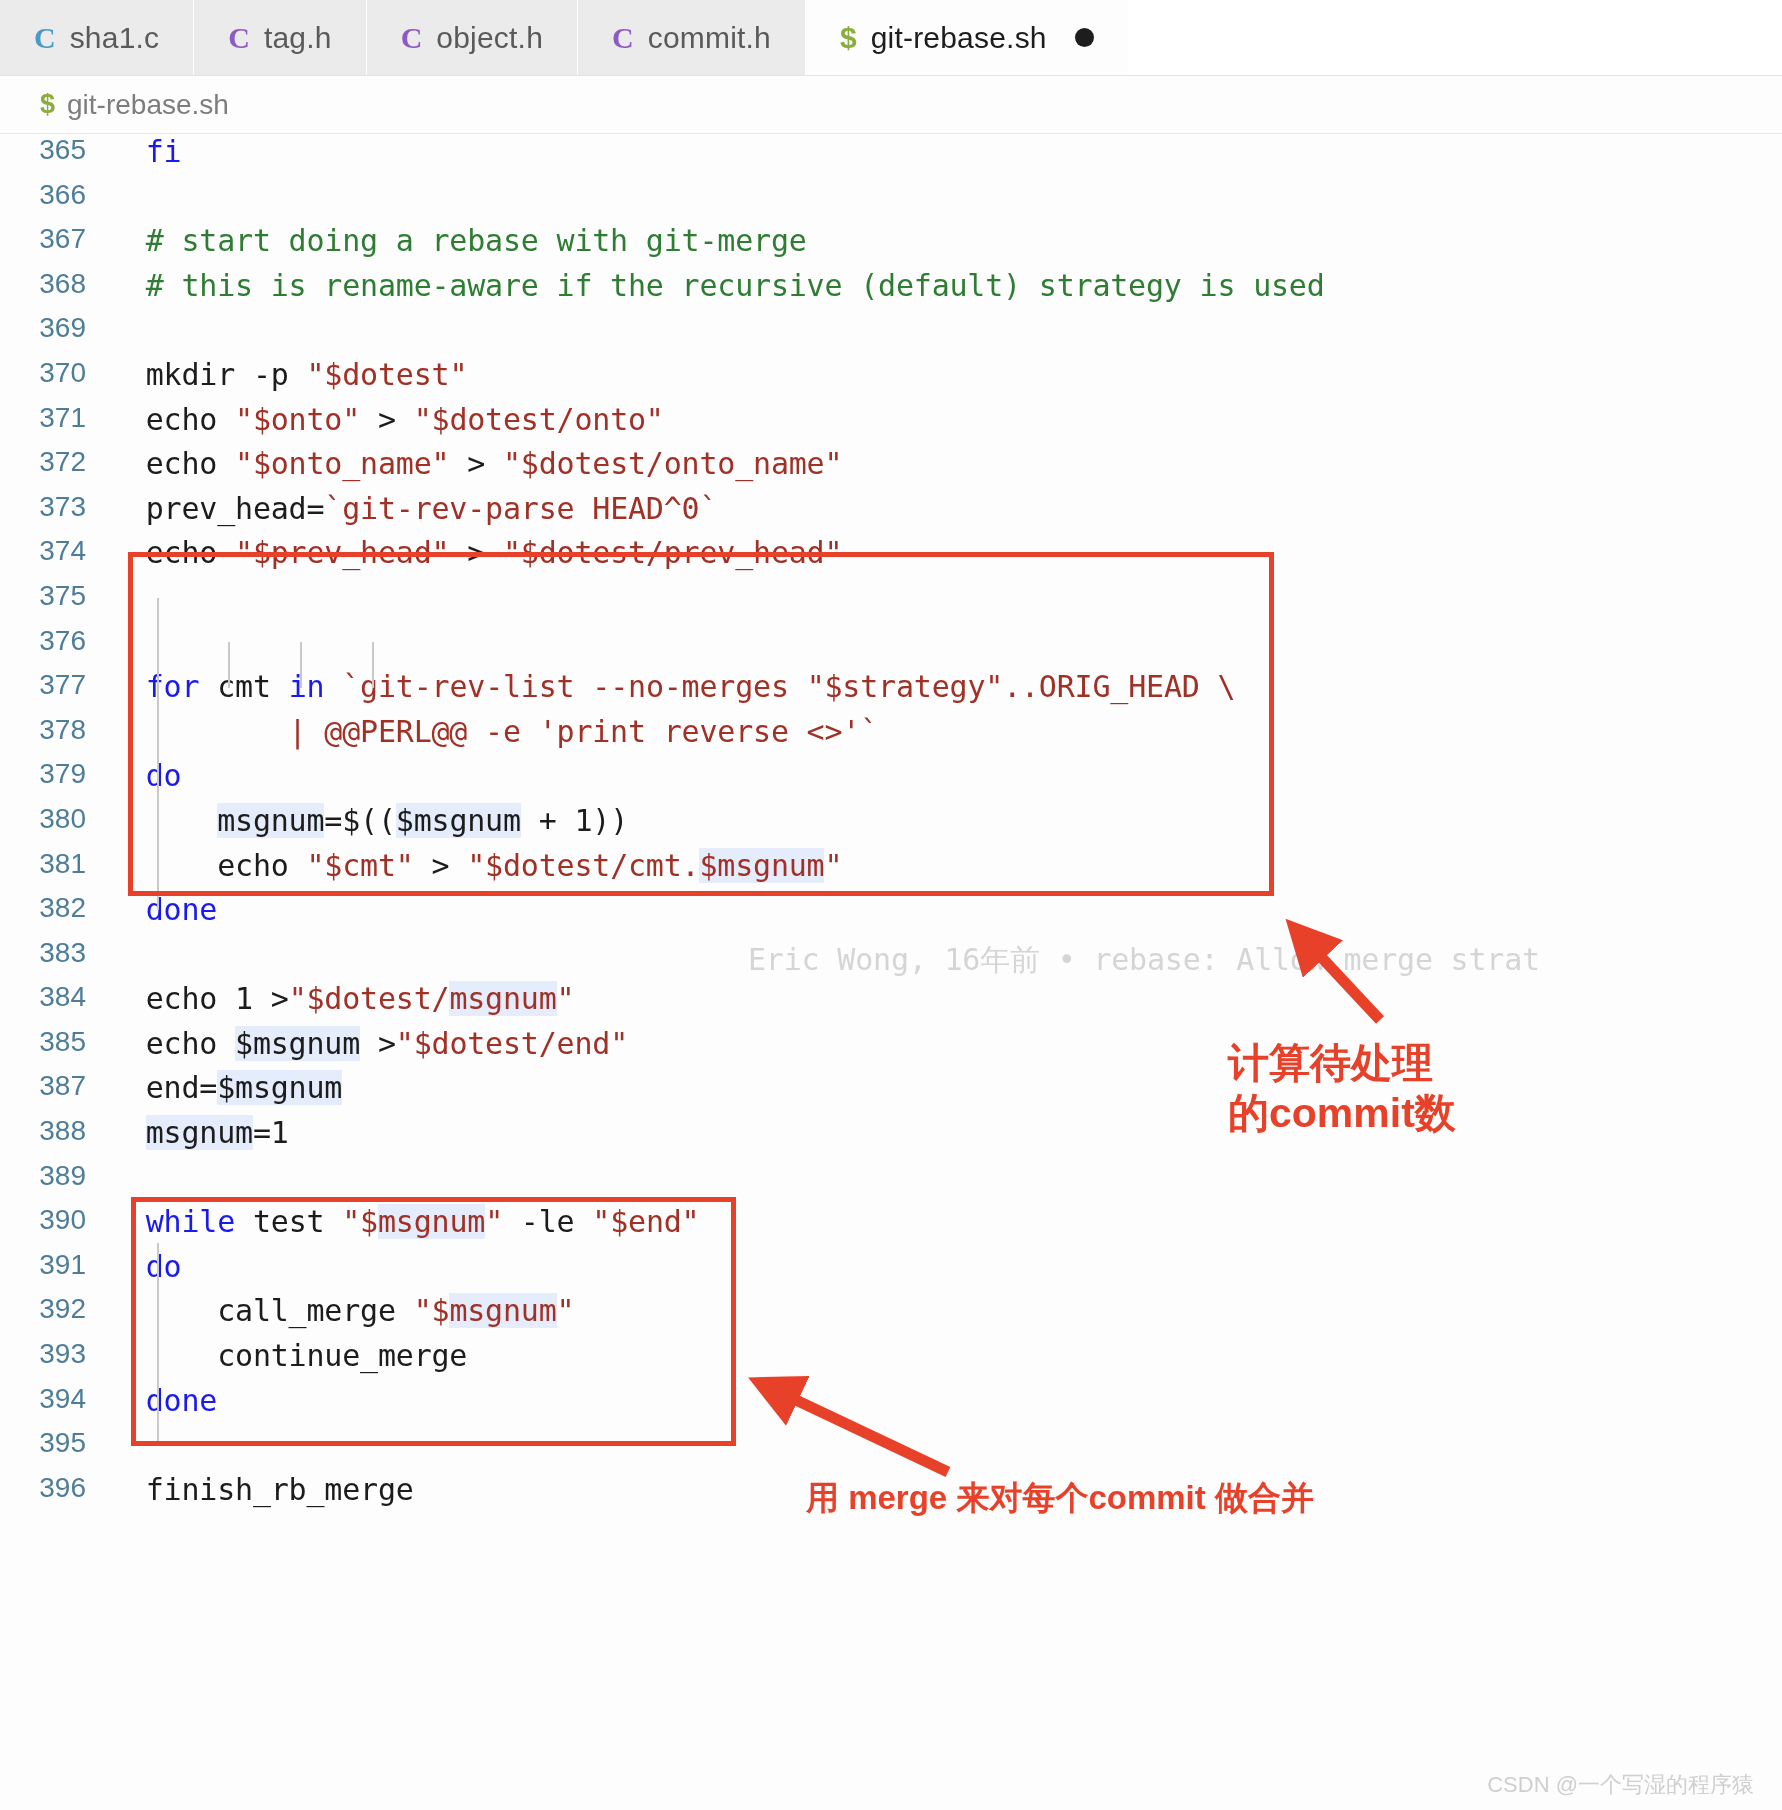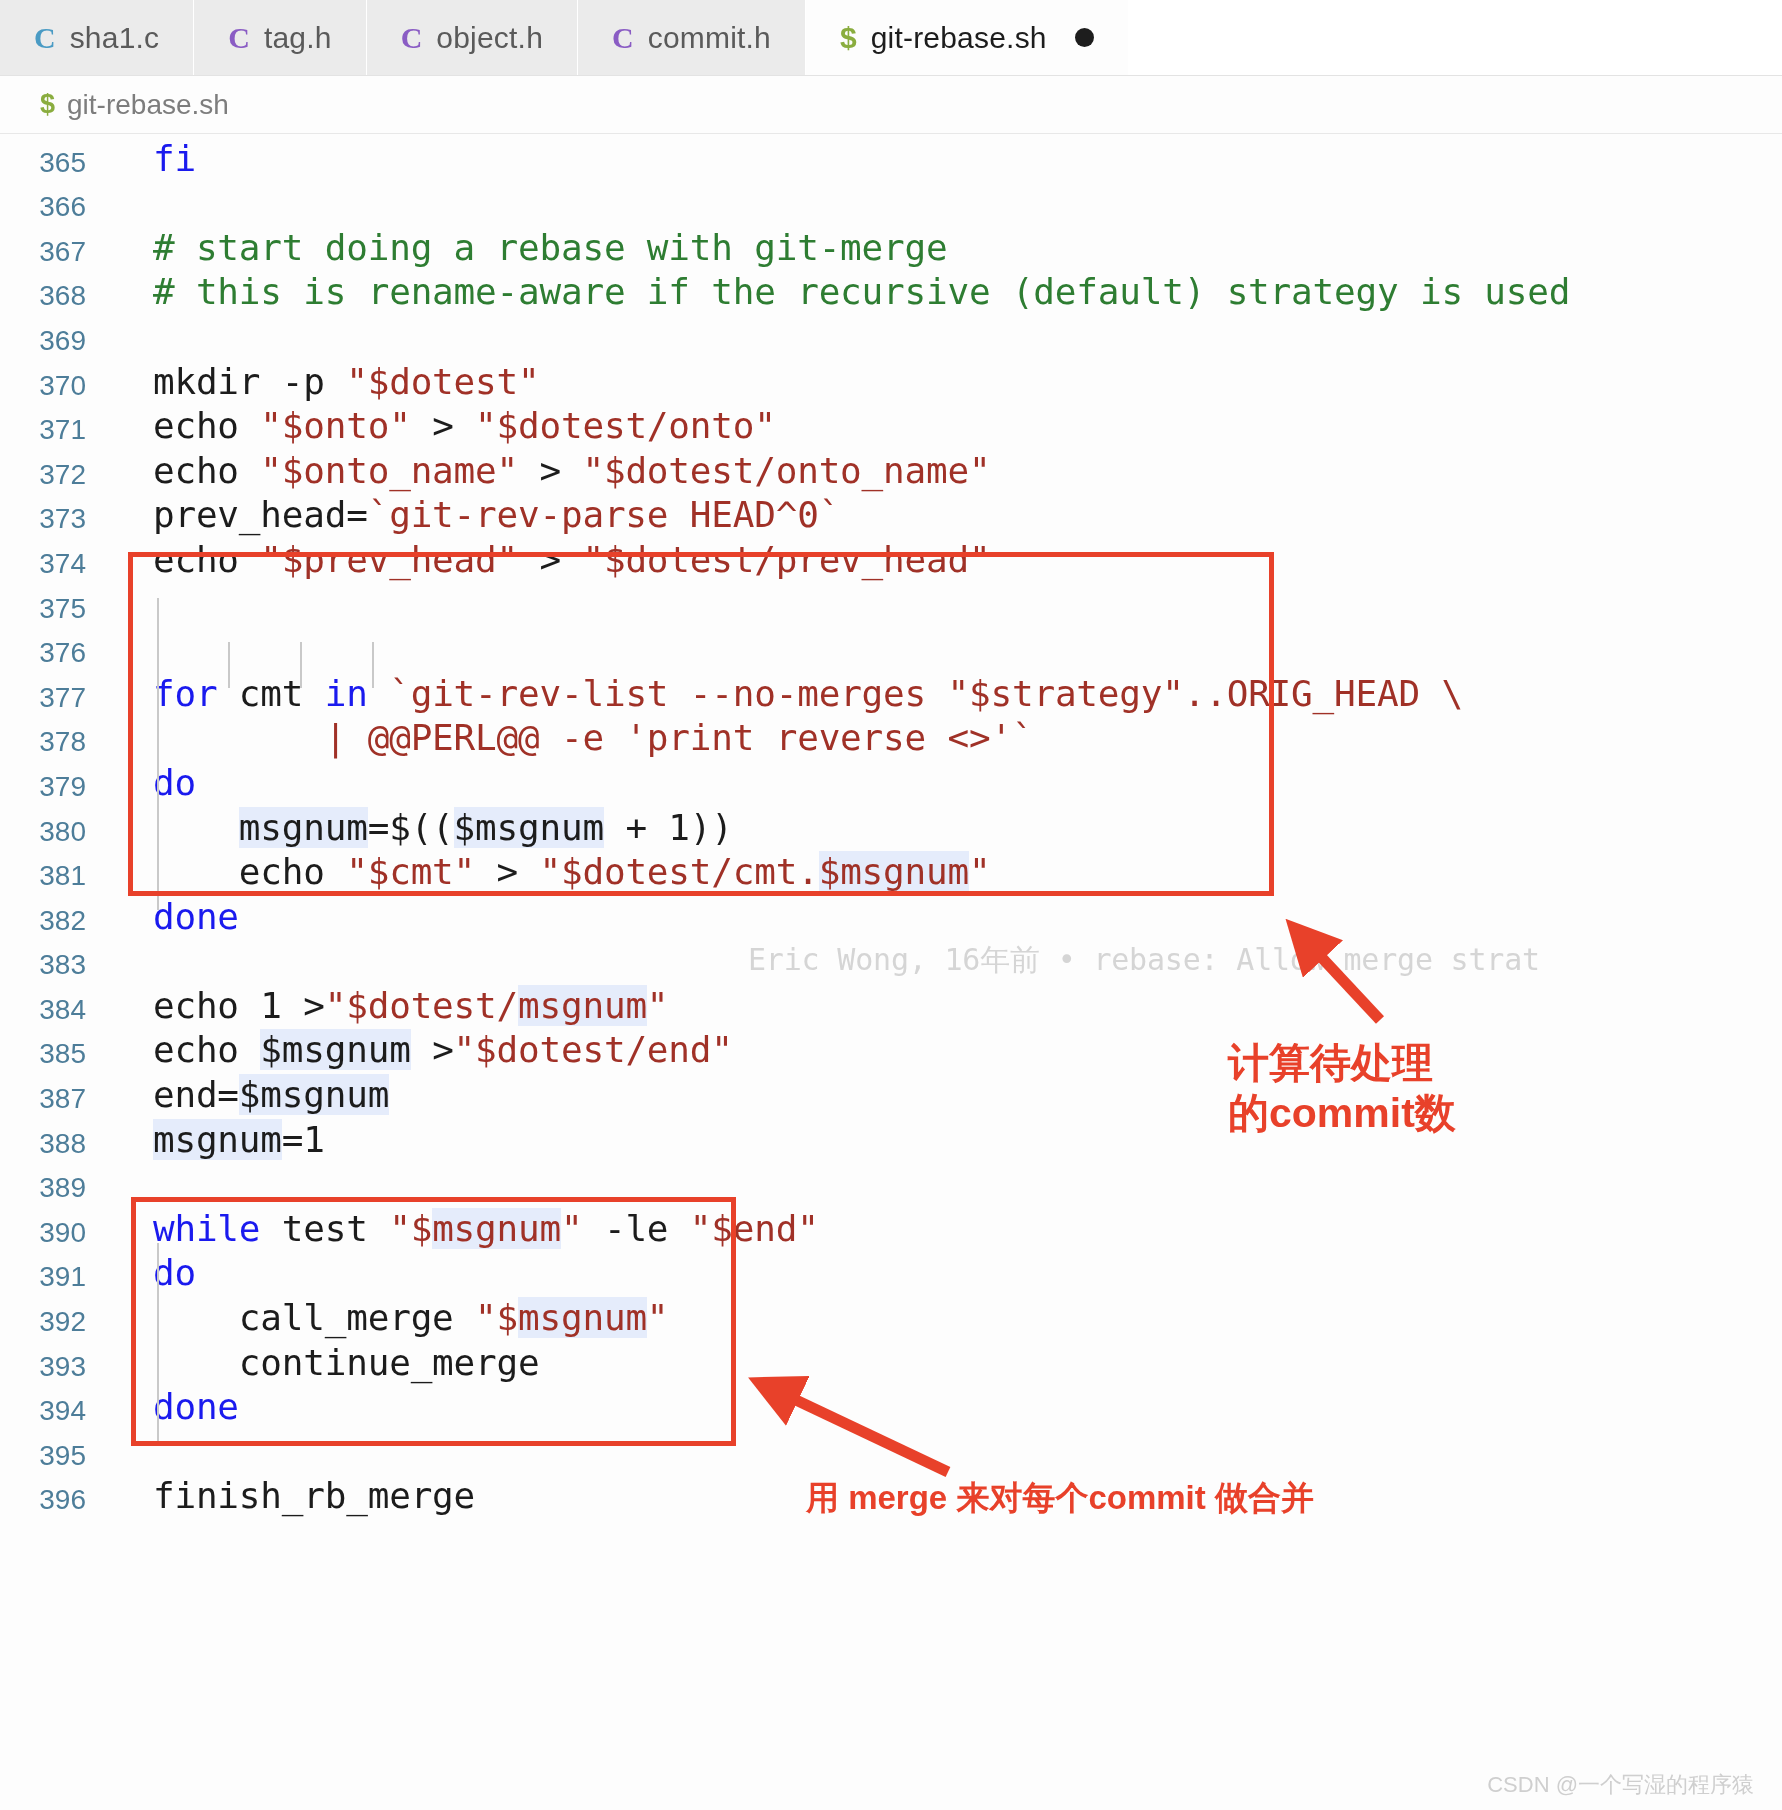--- a/index.html
+++ b/index.html
@@ -61,35 +61,35 @@
     width:100%;
     height:calc(1810px - 76px - 58px);
     background:#fdfdfd;
     font-family:"DejaVu Sans Mono", monospace;
     overflow:hidden;
   }
   .code-line {
     position:relative;
     display:flex;
     height:44.6px;
-    align-items:flex-end;
+    align-items:flex-start;
     white-space:pre;
   }
   .lineno {
     flex:0 0 110px;
     text-align:right;
     padding-right:24px;
     color:#4d7d99;
     font-size:28px;
     font-family:"Liberation Sans", sans-serif;
     user-select:none;
   }
   .linetext {
     flex:1 1 auto;
-    font-size:36px;
+    font-size:30px;
     color:#1c1c1c;
     letter-spacing:-0.2px;
   }
   
   .kw   { color:#1a1aee; }
   .cmt  { color:#2e7d32; }
   .str  { color:#a03127; }
   .pln  { color:#1c1c1c; }
   .hl   { background:#e5ecfb; }
 

